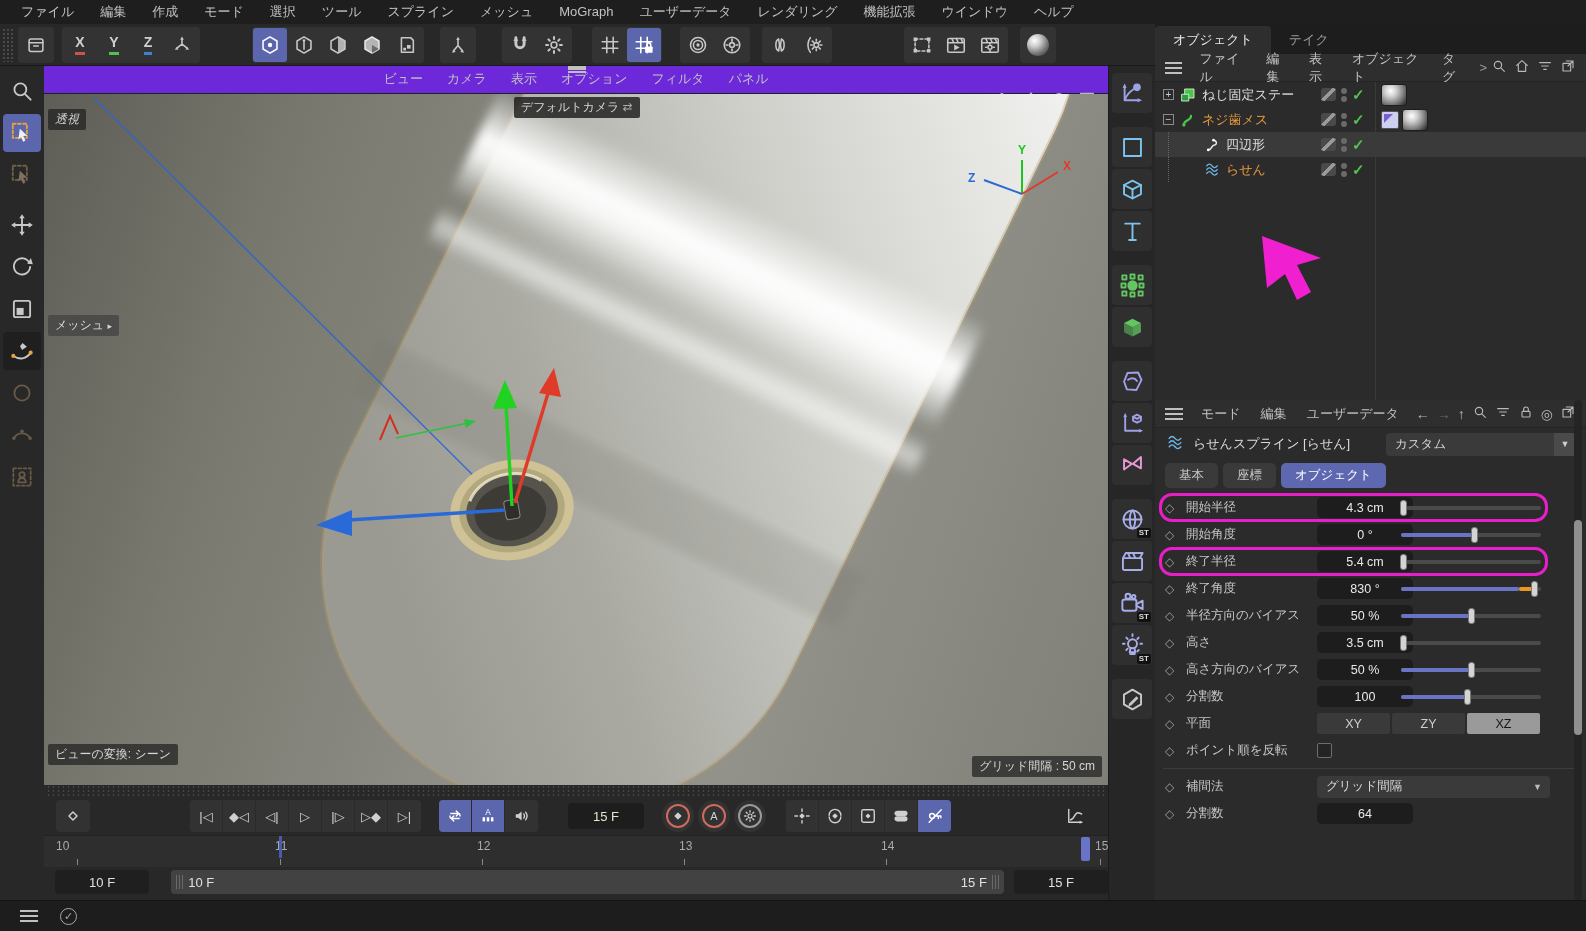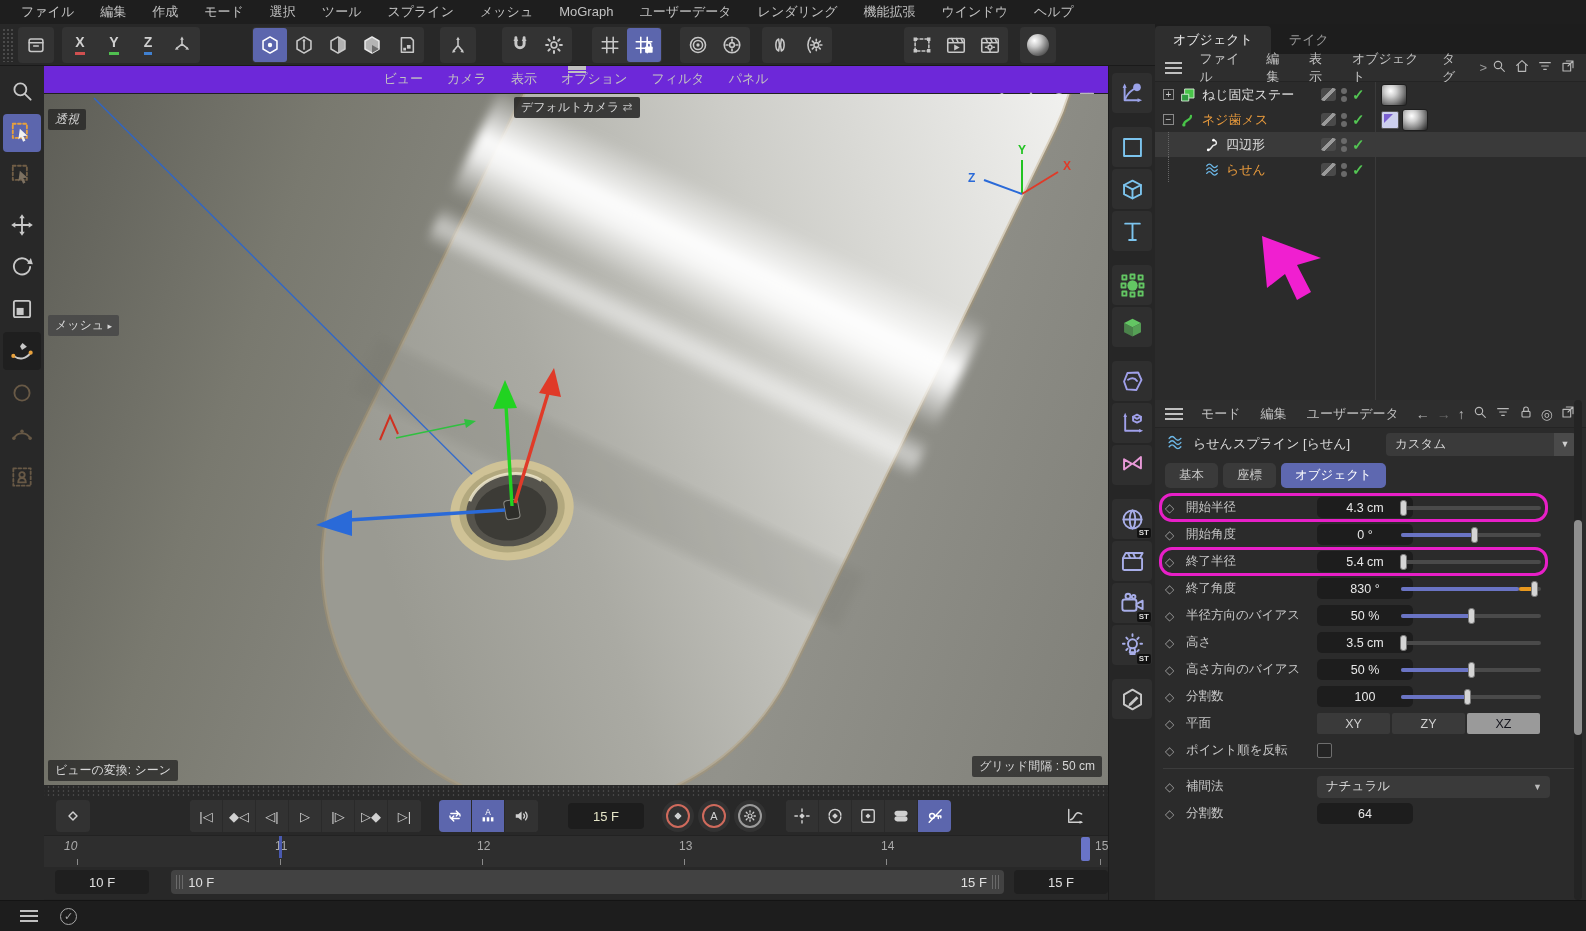--- a/index.html
+++ b/index.html
@@ -503,21 +503,21 @@
         <line x1="978" y1="100" x2="1014" y2="78" stroke="#e03a28" stroke-width="2"></line>
         <line x1="978" y1="100" x2="940" y2="86" stroke="#2a6ad8" stroke-width="2"></line>
         <text id="ax-y" x="974" y="60" fill="#21c321">Y</text>
         <text id="ax-x" x="1019" y="76" fill="#e03a28">X</text>
         <text id="ax-z" x="924" y="88" fill="#2a6ad8">Z</text>
       </g>
     </svg>
     <div class="vp-pill" style="left:4px;top:15px;font-style:italic;">透視</div>
     <div class="vp-pill" style="left:470px;top:3px;background:rgba(24,24,24,.8);"><span>デフォルトカメラ</span> <span style="color:#aaa;">⇄</span></div>
     <div class="vp-pill" style="left:4px;top:221px;background:rgba(70,70,70,.85);"><span>メッシュ</span> <span style="font-size:9px;">▸</span></div>
-    <div class="vp-pill" style="left:4px;bottom:4px;margin-top:48px;">ビューの変換: シーン</div>
+    <div class="vp-pill" style="left:4px;bottom:20px;margin-top:48px;">ビューの変換: シーン</div>
     <div class="vp-pill" style="right:6px;bottom:8px;">グリッド間隔 : 50 cm</div>
   </div>
 
   <div id="timeline" class="abs">
     <div id="tl-dots"></div>
     <div id="transport">
       <div class="tr-btn ic" style="margin-left:12px;width:34px;border-radius:4px;">
           <svg viewBox="0 0 24 24" class="lineic">
             <rect x="8.6" y="8.6" width="6.8" height="6.8" transform="rotate(45 12 12)"></rect>
           </svg>
@@ -607,21 +607,21 @@
       </div>
       <div class="tr-btn ic" style="position:absolute;right:16px;width:34px;border-radius:4px;background:transparent;">
           <svg viewBox="0 0 24 24" class="lineic">
             <path d="M4.5 4v15.5H20"></path>
             <path d="M6.5 16.5c4.5 0 5-8.5 9-8.5 2.5 0 3 1.5 4.5 1.5"></path>
             <polygon points="21.5,19.5 17.5,17.8 17.5,21.2" fill="currentColor" stroke="none"></polygon>
           </svg>
         </div>
     </div>
     <div id="ruler">
-        <span class="ruler-num" style="left: 20px; font-style: italic;">10</span>
+        <span class="ruler-num" style="left: 12px;">10</span>
         <span class="ruler-tick" style="left: 33px;"></span>
         <span class="ruler-num" style="left: 231px;">11</span>
         <span class="ruler-tick" style="left: 236px;"></span>
         <span id="kf-marker" style="left: 235px;"></span>
         <span class="ruler-num" style="left: 433px;">12</span>
         <span class="ruler-tick" style="left: 438px;"></span>
         <span class="ruler-num" style="left: 635px;">13</span>
         <span class="ruler-tick" style="left: 640px;"></span>
         <span class="ruler-num" style="left: 837px;">14</span>
         <span class="ruler-tick" style="left: 842px;"></span>
@@ -1007,21 +1007,21 @@
           <div class="arow">
             <span class="dia">◇</span>
             <span class="albl">ポイント順を反転</span>
             <span class="acheck"></span>
           </div>
           <div class="asep"></div>
           <div class="arow">
             <span class="dia">◇</span>
             <span class="albl">補間法</span>
             <span class="addrop">
-              <span>ナチュラル</span>
+              <span>グリッド間隔</span>
               <span class="dd-arrow">▼</span>
             </span>
           </div>
           <div class="arow">
             <span class="dia">◇</span>
             <span class="albl">分割数</span>
             <span class="afield">64</span>
           </div>
         </div>
       <div id="attr-scroll"></div>

